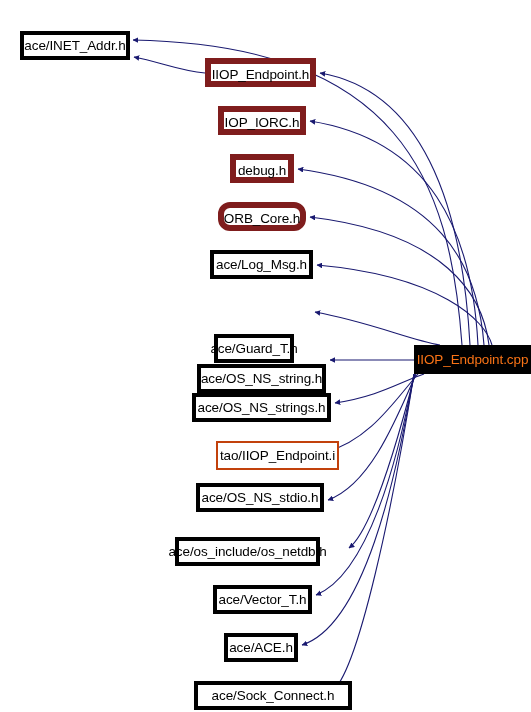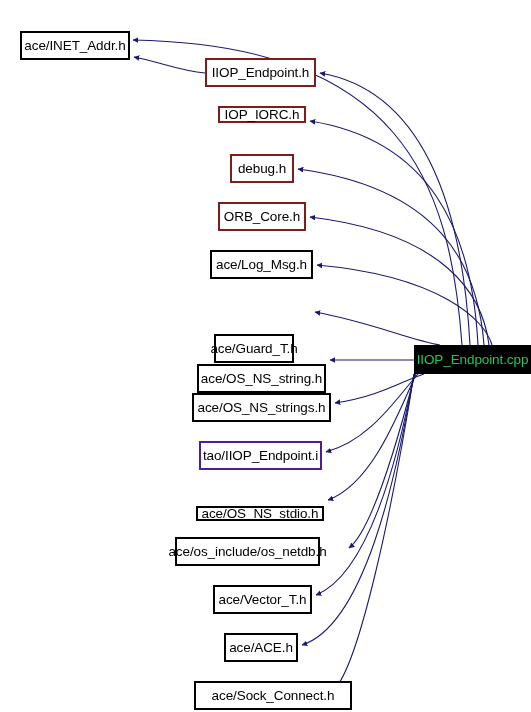--- a/index.html
+++ b/index.html
@@ -28,34 +28,36 @@
     position: absolute;
     box-sizing: border-box;
     display: flex;
     align-items: center;
     justify-content: center;
     font-size: 13.5px;
     line-height: 1;
     letter-spacing: -0.1px;
     white-space: nowrap;
     background: #ffffff;
-    border: 2px solid #000000;
+    border: 4px solid #000000;
     color: #000000;
     cursor: pointer;
   }
   .node.red {
-    border: 2px solid #7f1d1d;
+    border: 6px solid #7f1d1d;
+    align-items: flex-end;
   }
   .node.blackborder {
-    border: 2px solid #4c1d95;
+    border: 2px solid #c2410c;
+    margin-left: 17px;
   }
   .node.current {
     background: #000000;
     border: 1px solid #000000;
-    color: #22c55e;
+    color: #f97316;
     cursor: default;
   }
   .node-label {
     display: block;
     pointer-events: none;
   }
 </style>
 </head>
 <body>
 
@@ -85,45 +87,45 @@
       <path d="M 414,374 C 394,500 358,676 331,692" fill="none" stroke="#191970" stroke-width="1.1" marker-end="url(#arrow)"></path>
     </svg>
 
   <div id="nodes">
       <div class="node" title="ace/INET_Addr.h" style="left: 20px; top: 31px; width: 110px; height: 29px;">
         <span class="node-label">ace/INET_Addr.h</span>
       </div>
       <div class="node red" title="IIOP_Endpoint.h" style="left: 205px; top: 58px; width: 111px; height: 29px;">
         <span class="node-label">IIOP_Endpoint.h</span>
       </div>
-      <div class="node red" title="IOP_IORC.h" style="left: 218px; top: 106px; width: 88px; height: 17px;">
+      <div class="node red" title="IOP_IORC.h" style="left: 218px; top: 106px; width: 88px; height: 29px;">
         <span class="node-label">IOP_IORC.h</span>
       </div>
       <div class="node red" title="debug.h" style="left: 230px; top: 154px; width: 64px; height: 29px;">
         <span class="node-label">debug.h</span>
       </div>
-      <div class="node red" title="ORB_Core.h" style="left: 218px; top: 202px; width: 88px; height: 29px;">
+      <div class="node red" title="ORB_Core.h" style="left: 218px; top: 202px; width: 88px; height: 29px; border-radius: 12px;">
         <span class="node-label">ORB_Core.h</span>
       </div>
       <div class="node" title="ace/Log_Msg.h" style="left: 210px; top: 250px; width: 103px; height: 29px; text-align: right;">
         <span class="node-label">ace/Log_Msg.h</span>
       </div>
       <div class="node" title="ace/Guard_T.h" style="left: 214px; top: 297px; width: 80px; height: 29px; margin-top: 37px;">
         <span class="node-label">ace/Guard_T.h</span>
       </div>
       <div class="node" title="ace/OS_NS_string.h" style="left: 197px; top: 364px; width: 129px; height: 29px; text-align: right;">
         <span class="node-label">ace/OS_NS_string.h</span>
       </div>
       <div class="node" title="ace/OS_NS_strings.h" style="left: 192px; top: 393px; width: 139px; height: 29px;">
         <span class="node-label">ace/OS_NS_strings.h</span>
       </div>
       <div class="node blackborder" title="tao/IIOP_Endpoint.i" style="left: 199px; top: 441px; width: 123px; height: 29px;">
         <span class="node-label">tao/IIOP_Endpoint.i</span>
       </div>
-      <div class="node" title="ace/OS_NS_stdio.h" style="left: 196px; top: 506px; width: 128px; height: 15px;">
+      <div class="node" title="ace/OS_NS_stdio.h" style="left: 196px; top: 483px; width: 128px; height: 29px;">
         <span class="node-label">ace/OS_NS_stdio.h</span>
       </div>
       <div class="node" title="ace/os_include/os_netdb.h" style="left: 175px; top: 537px; width: 145px; height: 29px;">
         <span class="node-label">ace/os_include/os_netdb.h</span>
       </div>
       <div class="node" title="ace/Vector_T.h" style="left: 213px; top: 585px; width: 99px; height: 29px;">
         <span class="node-label">ace/Vector_T.h</span>
       </div>
       <div class="node" title="ace/ACE.h" style="left: 224px; top: 633px; width: 74px; height: 29px;">
         <span class="node-label">ace/ACE.h</span>

